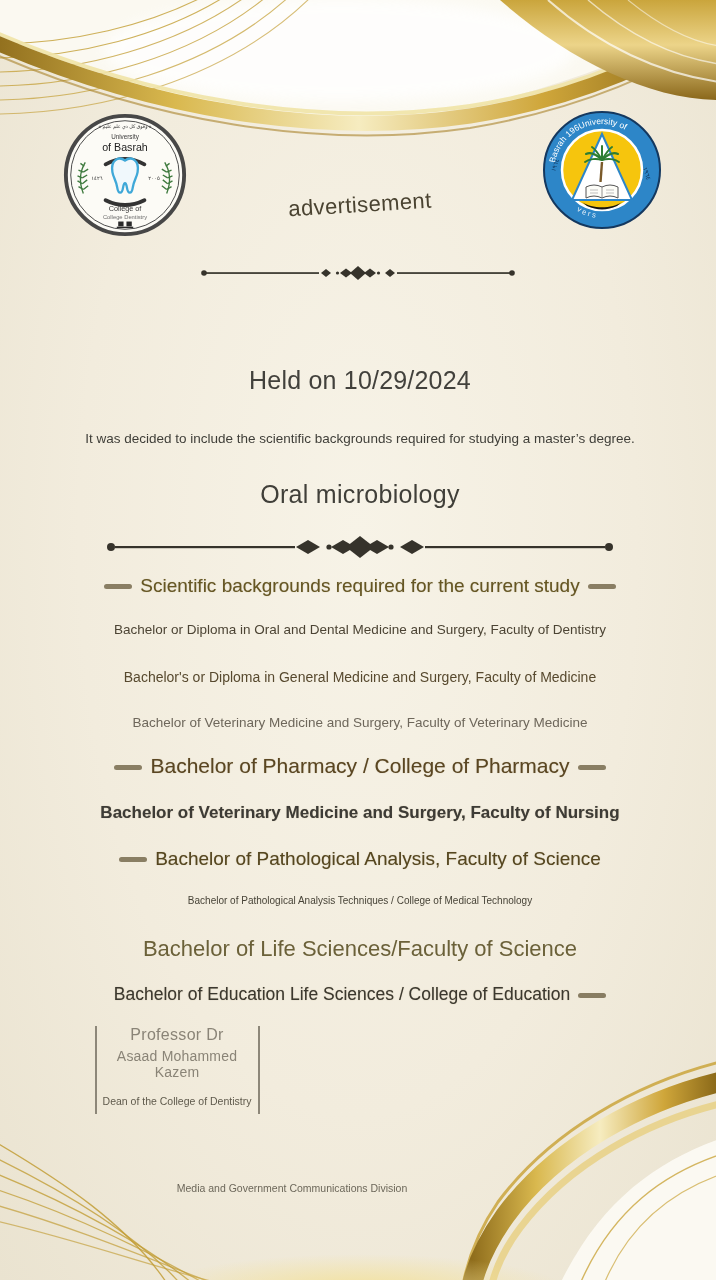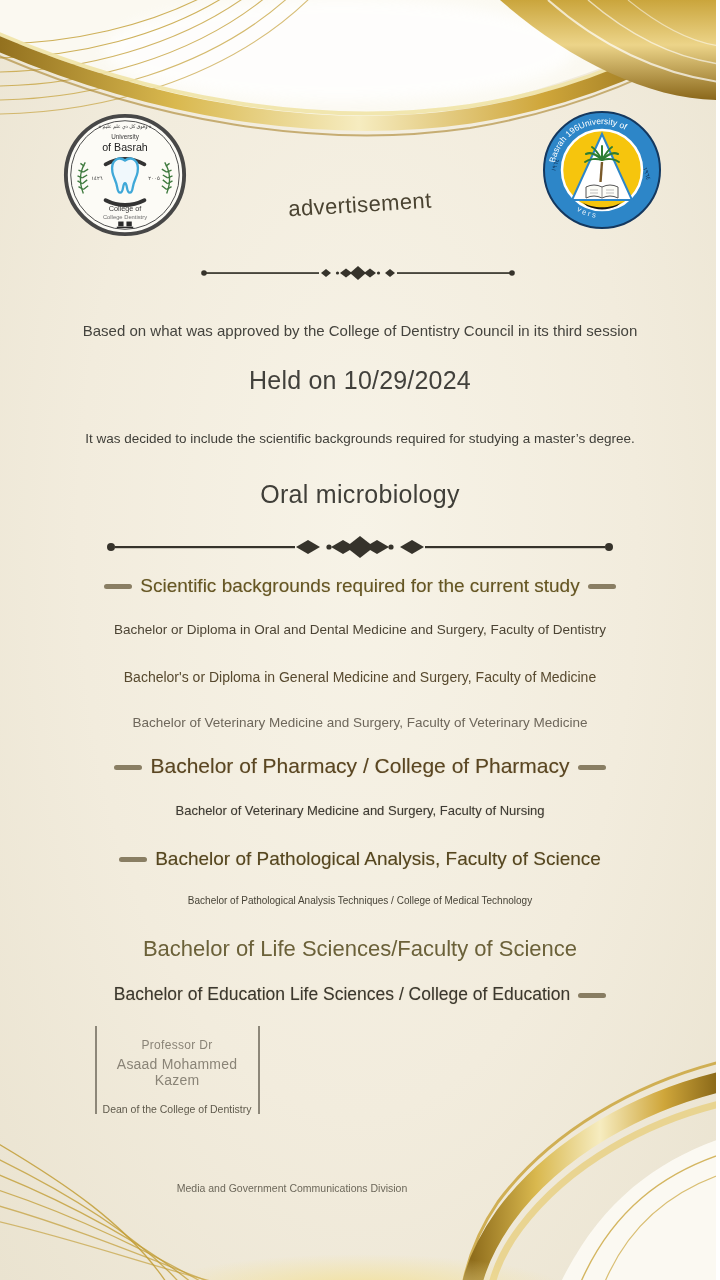--- a/index.html
+++ b/index.html
@@ -18,39 +18,39 @@
   .intro{top:322px; font-size:15px; color:#45443e;}
   .date-line{top:366px; font-size:25px; color:#42413c; font-weight:500; letter-spacing:.2px;}
   .decision{top:431px; font-size:13.5px; color:#3f3e38;}
   .subject{top:480px; font-size:25px; color:#403f39; letter-spacing:.3px;}
   .section-heading{top:575px; font-size:19px; color:#655623; font-weight:500;}
 
   .req0{top:622px; font-size:13.5px; color:#4c4434;}
   .req1{top:669px; font-size:14px;  color:#57492e;}
   .req2{top:715px; font-size:13.5px; color:#6e675b;}
   .req3{top:754px; font-size:21px;  color:#5a4622; font-weight:500;}
-  .req4{top:803px; font-size:13px; color:#3d3b36;}
+  .req4{top:803px; font-size:17px; color:#3d3b36;font-weight:bold;}
   .req5{top:848px; font-size:19px;  color:#55461f; font-weight:400;}
   .req6{top:895px; font-size:10px;  color:#474337;}
   .req7{top:936px; font-size:22px;  color:#6b6139;}
   .req8{top:984px; font-size:17.5px; color:#3b382f;}
 
   
   .smudge-l::before,.smudge-r::after{
     content:""; display:inline-block; vertical-align:middle;
     width:28px; height:5px; border-radius:3px;
     background:rgba(72,58,24,.62); filter:blur(.6px);
   }
   .smudge-l::before{margin-right:8px;}
   .smudge-r::after{margin-left:8px;}
   .smudged{text-shadow:0 0 1px rgba(95,75,30,.35);}
 
   .sig-bar{position:absolute; top:1026px; width:2px; height:88px; background:#8d8779;}
   .sig-block{position:absolute; left:96px; top:1026px; width:162px; height:88px; text-align:center;}
-  .sig-title{margin-top:12px; font-size:12px; color:#8a8477; letter-spacing:.3px;}
+  .sig-title{margin-top:0; font-size:16px; color:#8a8477; letter-spacing:.3px;}
   .sig-name{margin-top:4px; font-size:14px; color:#8a8477; letter-spacing:.2px;}
   .sig-role{margin-top:15px; font-size:10.5px; color:#5f5a4c;}
 
   .footer-line{position:absolute; left:122px; top:1182px; width:340px; text-align:center;
     font-size:10.5px; color:#6c675a;}
 </style>
 </head>
 <body>
 
 <div class="poster">
@@ -173,21 +173,20 @@
       <rect x="199" y="10.2" width="113" height="1.7"></rect>
     <polygon points="123,11 128,7 133,11 128,15"></polygon>
       <circle cx="139.5" cy="11" r="1.6"></circle>
     <polygon points="142,11 148,6.5 154,11 148,15.5"></polygon>
     <polygon points="152,11 160,4 168,11 160,18"></polygon>
     <polygon points="166,11 172,6.5 178,11 172,15.5"></polygon>
       <circle cx="180.5" cy="11" r="1.6"></circle>
     <polygon points="187,11 192,7 197,11 192,15"></polygon>
   </svg>
 
-  <div class="tline intro">Based on what was approved by the College of Dentistry Council in its third session</div>
   <div class="tline date-line">Held on 10/29/2024</div>
   <div class="tline decision">It was decided to include the scientific backgrounds required for studying a master’s degree.</div>
   <div class="tline subject">Oral microbiology</div>
 
   <svg class="abs deco" style="top:533px;left:103px;" width="514" height="28" viewBox="0 0 514 28" fill="#36332b">
     <circle cx="8" cy="14" r="4"></circle>
       <circle cx="506" cy="14" r="4"></circle>
     <rect x="12" y="13" width="180" height="2.2"></rect>
       <rect x="322" y="13" width="180" height="2.2"></rect>
     <polygon points="193,14 205,7 217,14 205,21"></polygon>

